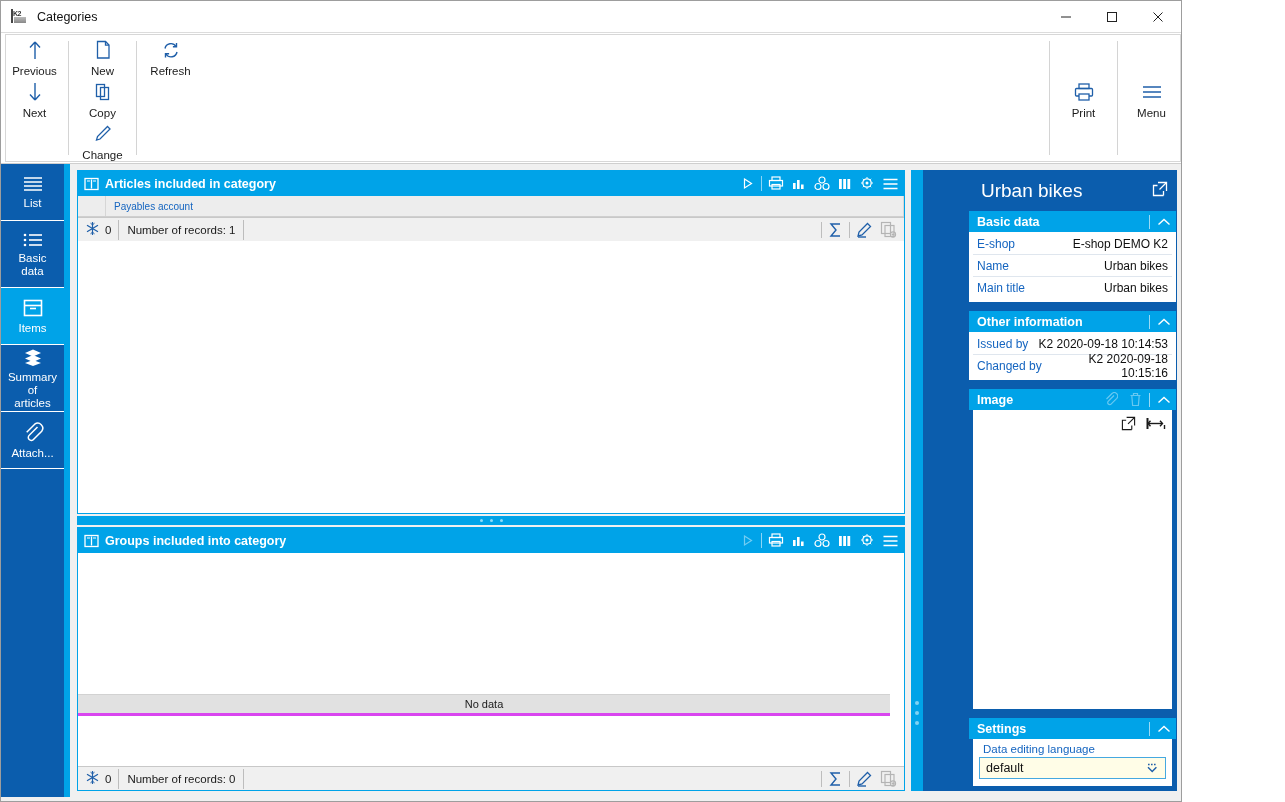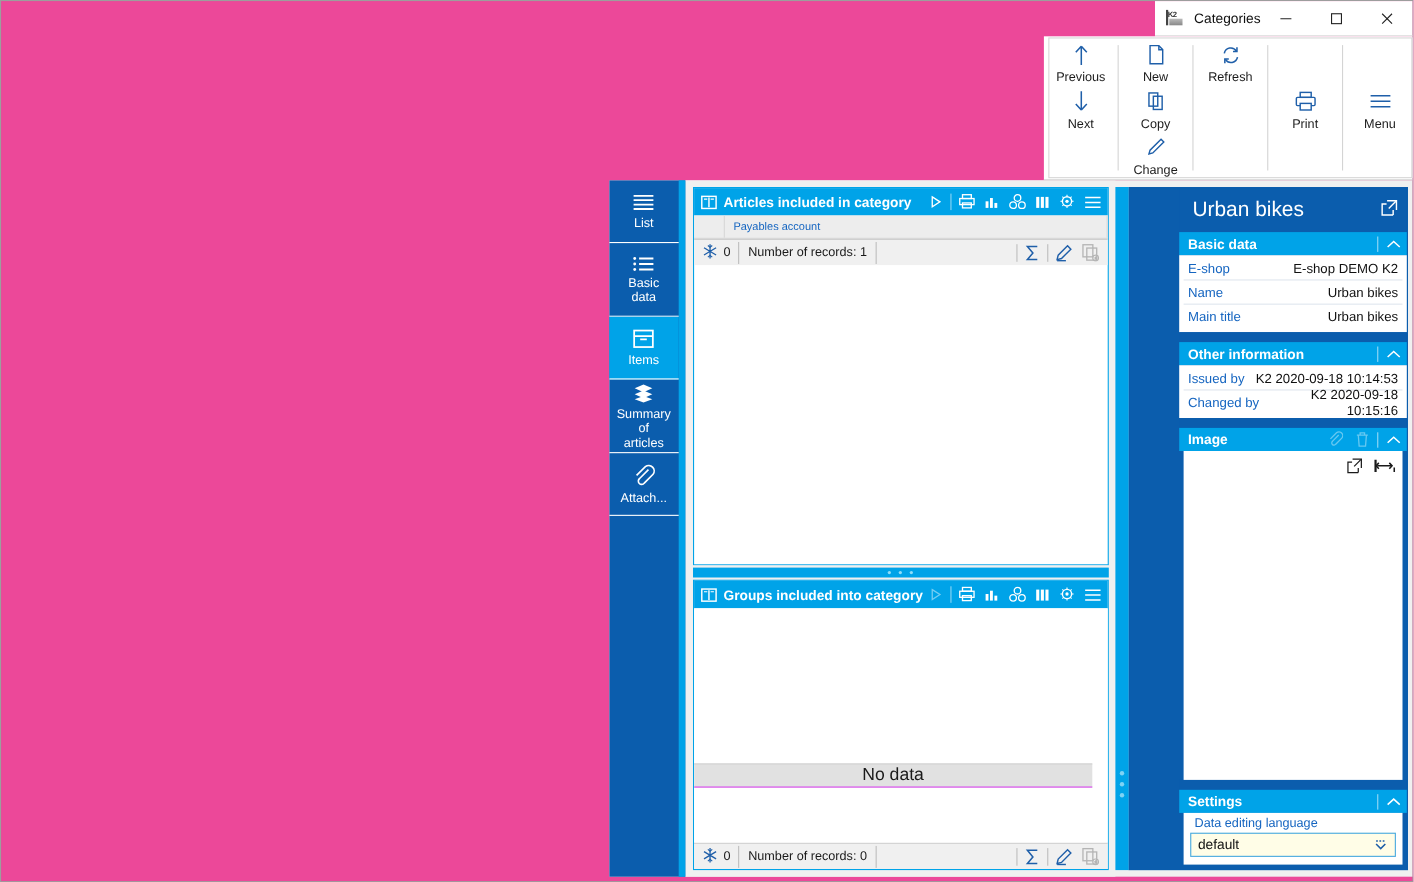--- a/index.html
+++ b/index.html
@@ -4,26 +4,25 @@
 <style>
   * { box-sizing: border-box; margin: 0; padding: 0; }
   html, body {
     width: 1285px; height: 802px;
     font-family: "Liberation Sans", sans-serif;
     background: #ffffff;
     overflow: hidden;
   }
   .app {
     position: relative;
-    width: 1285px; height: 802px;
+    width: 1182px; height: 802px;
     border: 1px solid #9d9d9d;
-    background: #ec4899;
+    background: #c2410c;
     display: flex;
     flex-direction: column;
-    align-items: flex-end;
   }
 
   
   .titlebar {
     height: 32px;
     flex: 0 0 32px;
     display: flex;
     align-items: center;
     background: #ffffff;
     border-bottom: 1px solid #dcdcdc;
@@ -218,23 +217,23 @@
     padding: 0 8px;
     font-size: 12.5px;
     color: #111;
   }
   .nodata-bar {
     position: absolute;
     left: 0; right: 14px;
     height: 22px;
     background: #e1e1e1;
     display: flex; align-items: center; justify-content: center;
-    font-size: 16px; color: #1a1a1a;
+    font-size: 11px; color: #1a1a1a;
     border-top: 1px solid #d2d2d2;
-    border-bottom: 1px solid #d946ef;
+    border-bottom: 3px solid #d946ef;
   }
   .grid-foot {
     flex: 0 0 24px;
     display: flex; align-items: center;
     background: #f0f0f0;
     border-top: 1px solid #c8c8c8;
     padding: 0 3px 0 4px;
   }
   .foot-cell {
     display: flex; align-items: center; gap: 5px;

